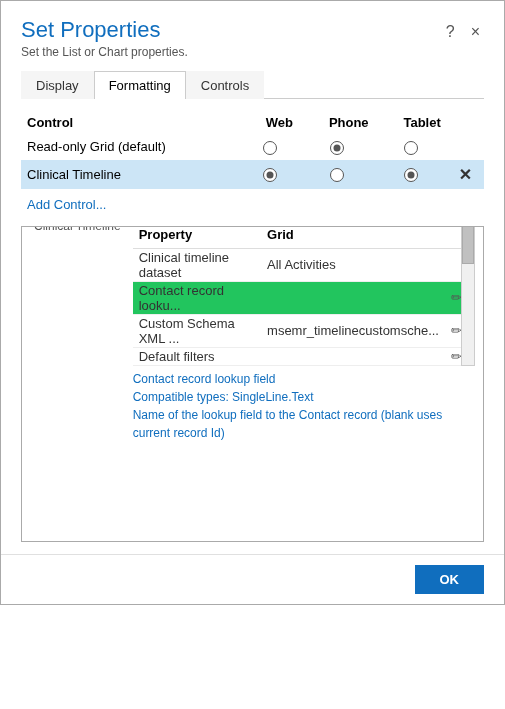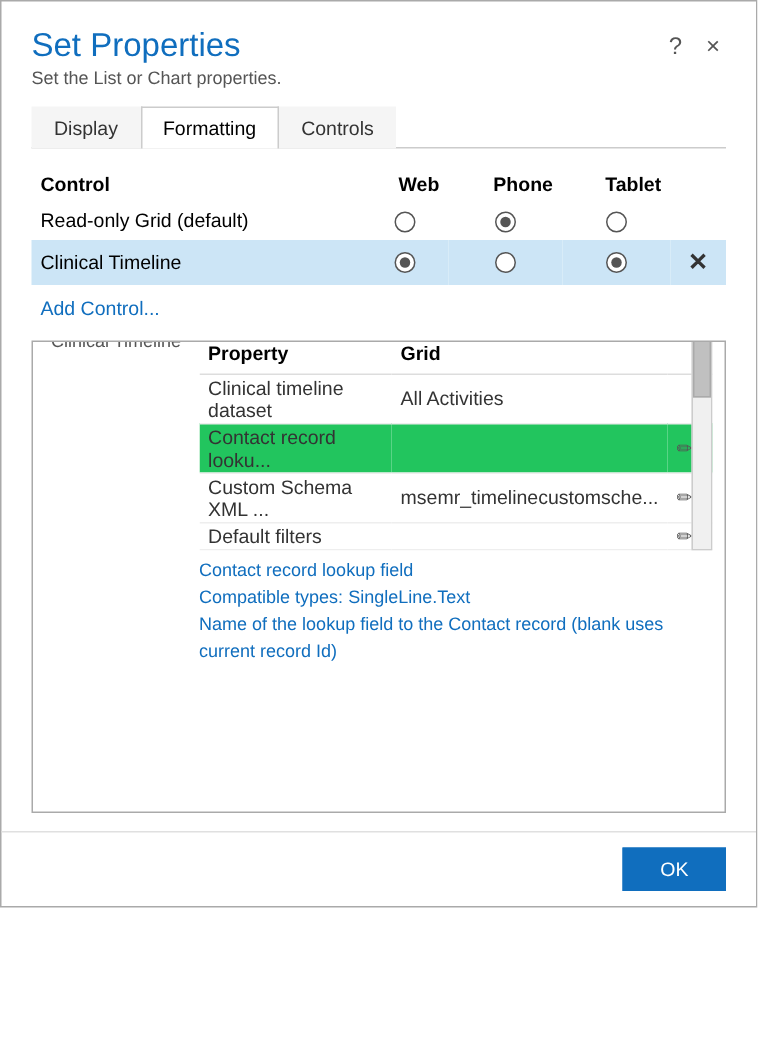--- a/index.html
+++ b/index.html
@@ -214,20 +214,21 @@
       display: flex;
       justify-content: flex-end;
       gap: 8px;
       border-top: 1px solid #e0e0e0;
     }
     .btn {
       padding: 6px 24px;
       font-size: 13px;
       cursor: pointer;
       border: 1px solid #ccc;
+      font-weight: bold;
     }
     .btn-primary {
       background: #106ebe;
       color: #fff;
       border-color: #106ebe;
     }
     .btn-secondary {
       background: #fff;
       color: #333;
     }

